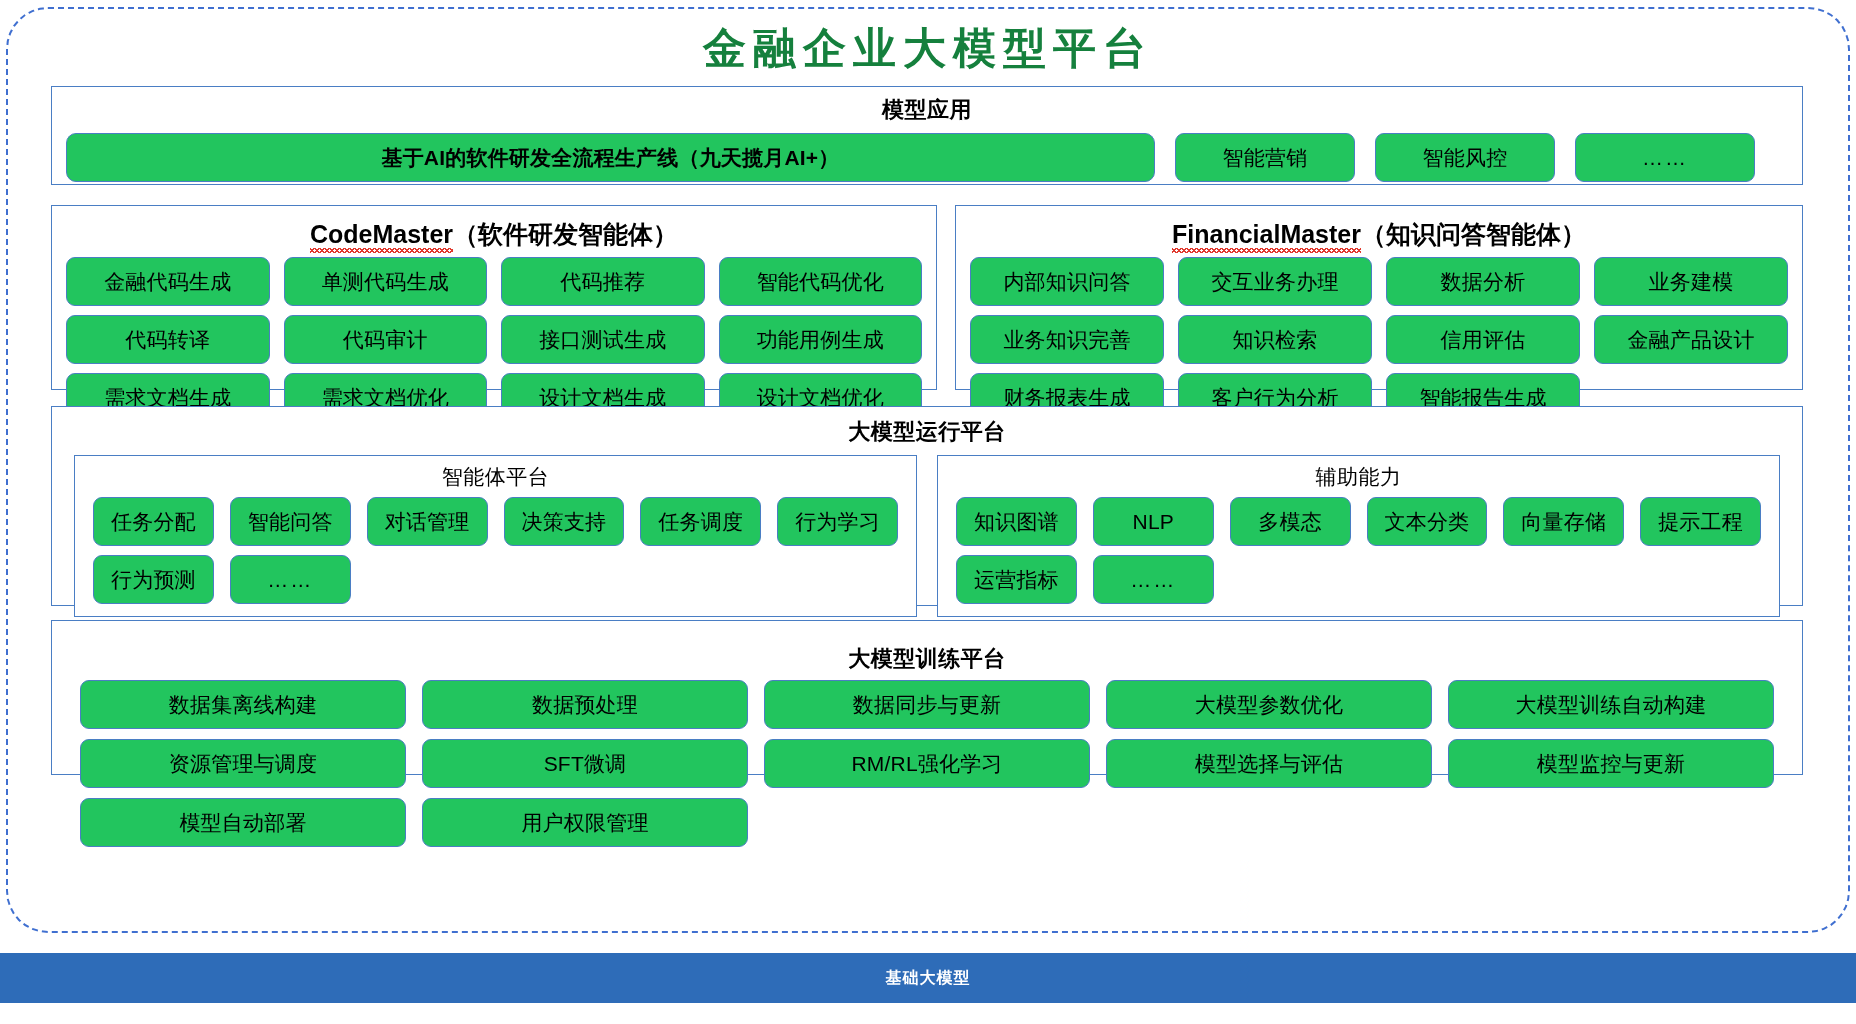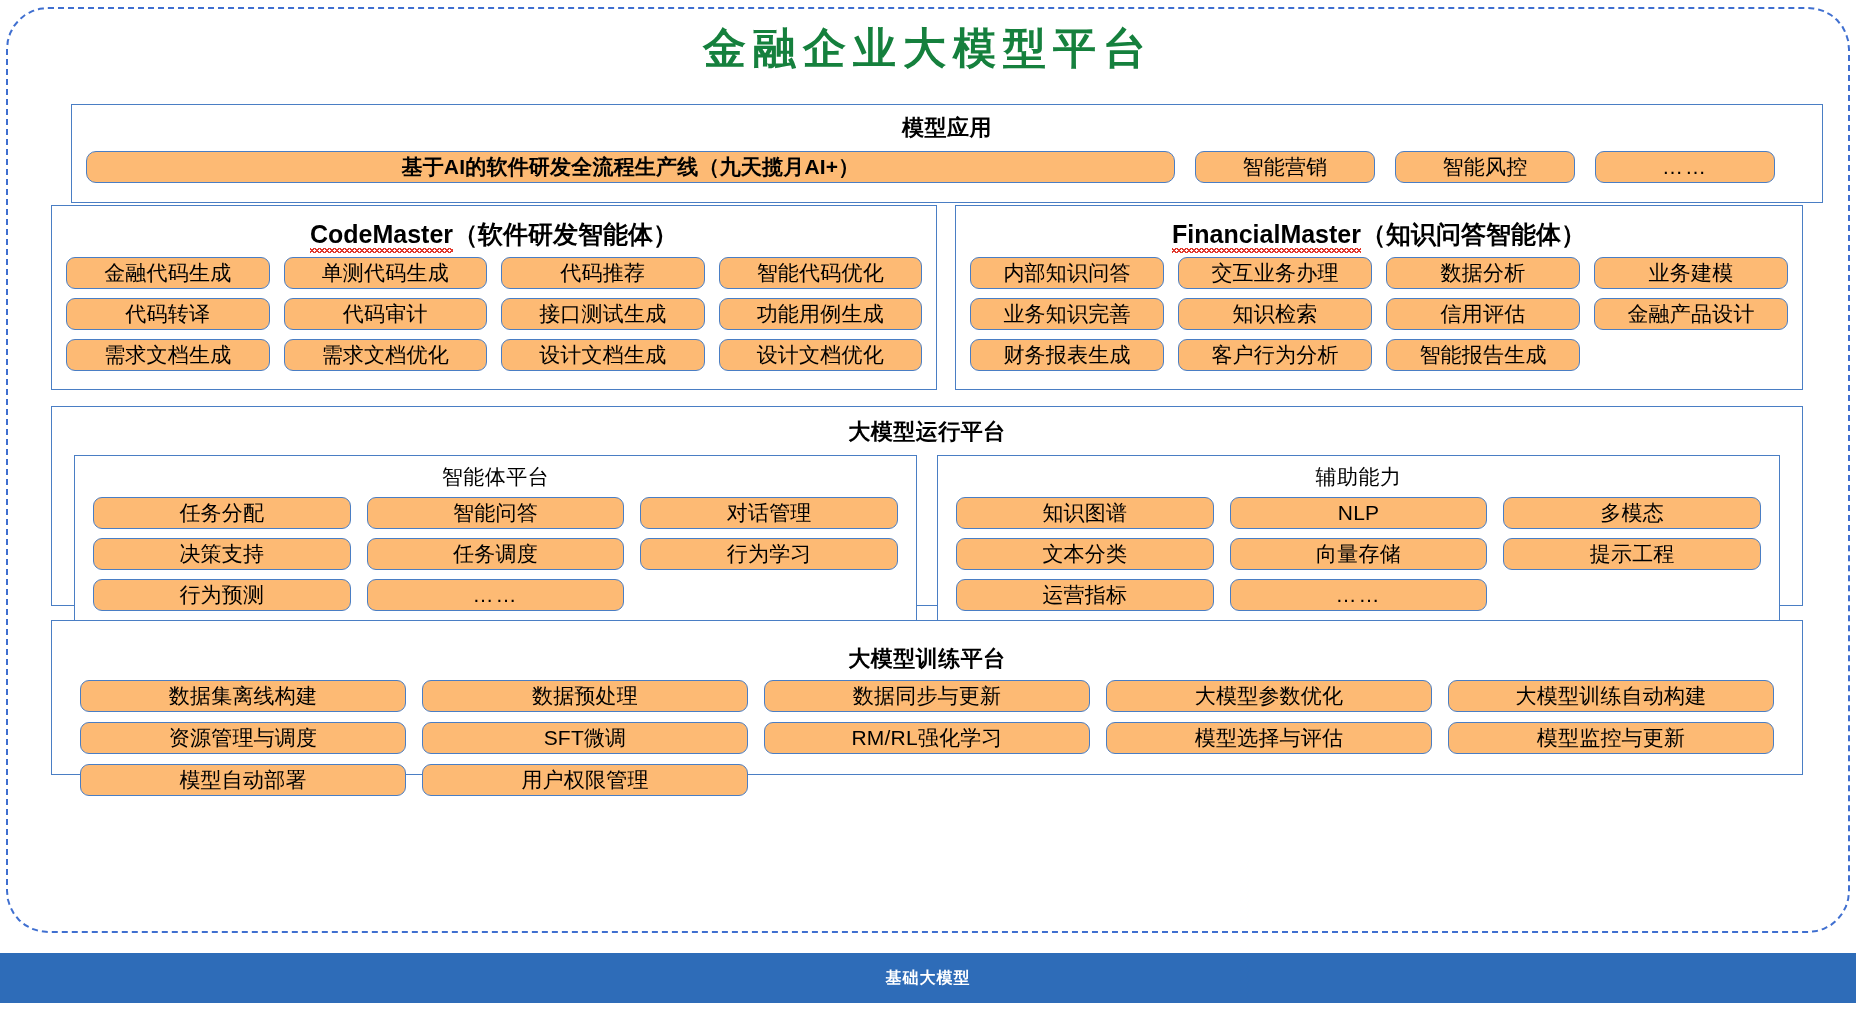--- a/index.html
+++ b/index.html
@@ -90,48 +90,47 @@
       linear-gradient(45deg, transparent 40%, #e03a2f 40%, #e03a2f 60%, transparent 60%),
       linear-gradient(-45deg, transparent 40%, #e03a2f 40%, #e03a2f 60%, transparent 60%);
     background-size: 5px 5px;
     background-repeat: repeat-x;
   }
 
   
   .chip {
     border: 1.4px solid #4a7ec4;
     border-radius: 9px;
-    background: #fdba74;
+    background: #22c55e;
     display: flex;
     align-items: center;
     justify-content: center;
     font-size: 21px;
     color: #000000;
-    height: 32px;
+    height: 49px;
     white-space: nowrap;
     letter-spacing: 0.2px;
   }
 
   .chip.wide-banner {
     font-weight: 700;
     font-size: 21px;
     border-radius: 10px;
   }
 
   .chip.dots {
     letter-spacing: 2px;
   }
 
   
   #app-panel {
     left: 51px;
-    top: 104px;
+    top: 86px;
     width: 1752px;
     height: 99px;
-    margin-left: 20px;
   }
   #app-panel .panel-title { margin-top: 8px; }
   #app-panel .app-row {
     display: flex;
     align-items: center;
     margin-top: 8px;
     padding: 0 14px;
     gap: 20px;
   }
   #app-banner { flex: 0 0 1089px; }
@@ -179,21 +178,21 @@
   }
   .sub-panel {
     border: 1.4px solid #4a7ec4;
     background: #ffffff;
     flex: 1;
     padding-bottom: 12px;
   }
   .sub-panel .panel-title.light { margin-top: 7px; margin-bottom: 6px; }
   .sub-grid {
     display: grid;
-    grid-template-columns: repeat(3, 1fr);
+    grid-template-columns: repeat(6, 1fr);
     gap: 9px 16px;
     padding: 0 18px;
   }
 
   
   #training-panel {
     left: 51px;
     top: 620px;
     width: 1752px;
     height: 155px;

